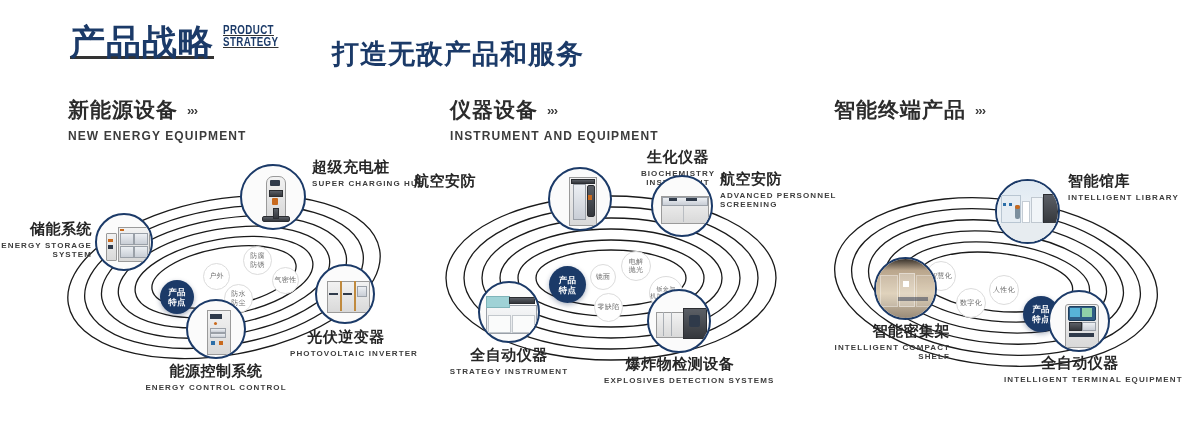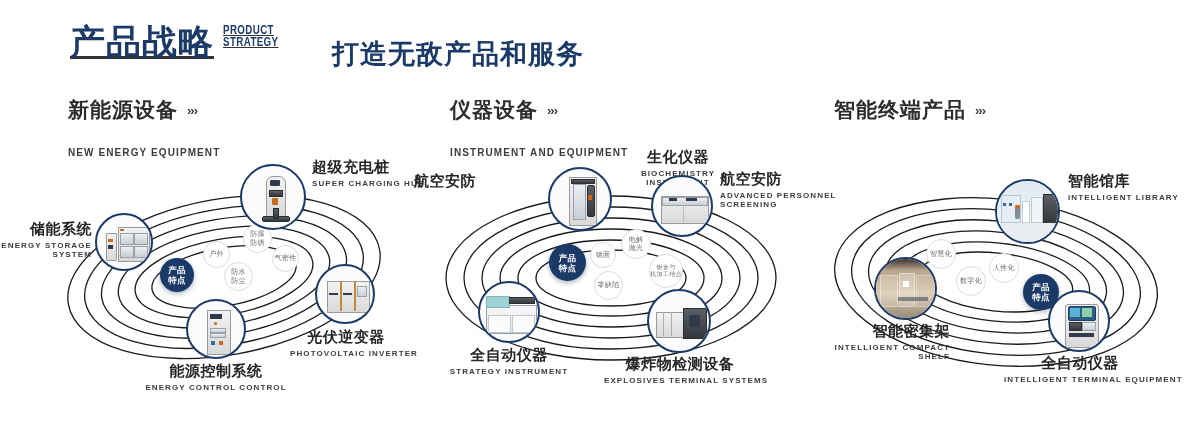--- a/index.html
+++ b/index.html
@@ -18,41 +18,41 @@
   .hdr-en div{white-space:nowrap;}
   .hdr-sub{position:absolute;left:332px;top:36px;font-size:27px;font-weight:bold;
            color:#1b3a68;letter-spacing:1px;}
 
   
   .sect{position:absolute;}
   .sect .cn{font-size:21px;font-weight:bold;color:#2c2c2c;letter-spacing:1px;
             display:inline-block;vertical-align:middle;}
   .sect .arrows{display:inline-block;vertical-align:middle;margin-left:9px;
                 color:#3a3a3a;font-size:13px;letter-spacing:-1px;font-weight:bold;}
-  .sect .en{font-size:10px;color:#3c3c3c;letter-spacing:1.1px;font-weight:bold;
-            margin-top:23px;transform:scaleY(1.02);text-align:center;}
+  .sect .en{font-size:12px;color:#3c3c3c;letter-spacing:1.1px;font-weight:bold;
+            margin-top:5px;transform:scaleY(1.02);text-align:center;}
 
   
   .grp{position:absolute;top:150px;width:400px;height:250px;}
   .grp.g1{left:28px;}
   .grp.g2{left:418px;}
   .grp.g3{left:808px;}
 
   .rings{position:absolute;left:0;top:0;width:400px;height:250px;}
 
   
   .node{position:absolute;border-radius:50%;border:2.5px solid #1b3a68;
         background:#fbfbfb;overflow:hidden;box-sizing:border-box;}
   .node .ph{position:absolute;left:0;top:0;right:0;bottom:0;}
 
   
   .bub{position:absolute;border-radius:50%;border:1px solid #dcdcdc;
        background:#fff;color:#6f6f6f;display:flex;align-items:center;
        justify-content:center;text-align:center;font-size:7px;line-height:8.5px;
-       box-sizing:border-box;letter-spacing:.3px;}
+       box-sizing:border-box;letter-spacing:.3px;margin-top:22px;}
   .bub.core{background:#1b3a68;border:none;color:#fff;font-weight:bold;
             font-size:8.5px;line-height:10px;
             box-shadow:0 2px 5px rgba(20,40,80,.35);}
 
   
   .cap{position:absolute;white-space:nowrap;}
   .cap .cn{font-size:15px;font-weight:bold;color:#262626;letter-spacing:.5px;}
   .cap .en{font-size:8px;color:#3d3d3d;letter-spacing:1.1px;font-weight:bold;
            margin-top:2px;}
   .cap.r{text-align:right;}
@@ -260,21 +260,21 @@
       <div class="ph">
         <div class="m cab" style="left:7px;top:21px;width:28px;height:24px;"></div>
         <div class="m" style="left:14px;top:21px;width:1px;height:24px;background:#a9aeb4;"></div>
         <div class="m" style="left:22px;top:21px;width:1px;height:24px;background:#a9aeb4;"></div>
         <div class="m drk" style="left:34px;top:17px;width:22px;height:29px;"></div>
         <div class="m scr" style="left:40px;top:24px;width:11px;height:12px;border-radius:2px;"></div>
       </div>
     </div>
     <div class="cap c" style="left:186px;top:205px;width:152px;">
       <div class="cn">爆炸物检测设备</div>
-      <div class="en">EXPLOSIVES TERMINAL SYSTEMS</div>
+      <div class="en">EXPLOSIVES DETECTION SYSTEMS</div>
     </div>
 
     <div class="node" style="left:60px;top:131px;width:62px;height:62px;">
       <div class="ph">
         <div class="m" style="left:6px;top:22px;width:49px;height:27px;background:linear-gradient(180deg,#f6f7f8,#e2e5e8);border:1px solid #9aa0a8;"></div>
         <div class="m" style="left:6px;top:13px;width:22px;height:10px;background:#9fd2d6;border:1px solid #7fb4b9;"></div>
         <div class="m drk" style="left:29px;top:14px;width:24px;height:5px;"></div>
         <div class="m" style="left:8px;top:32px;width:21px;height:16px;background:#fafbfb;border:1px solid #c3c8cd;"></div>
         <div class="m" style="left:32px;top:32px;width:21px;height:16px;background:#fafbfb;border:1px solid #c3c8cd;"></div>
       </div>

